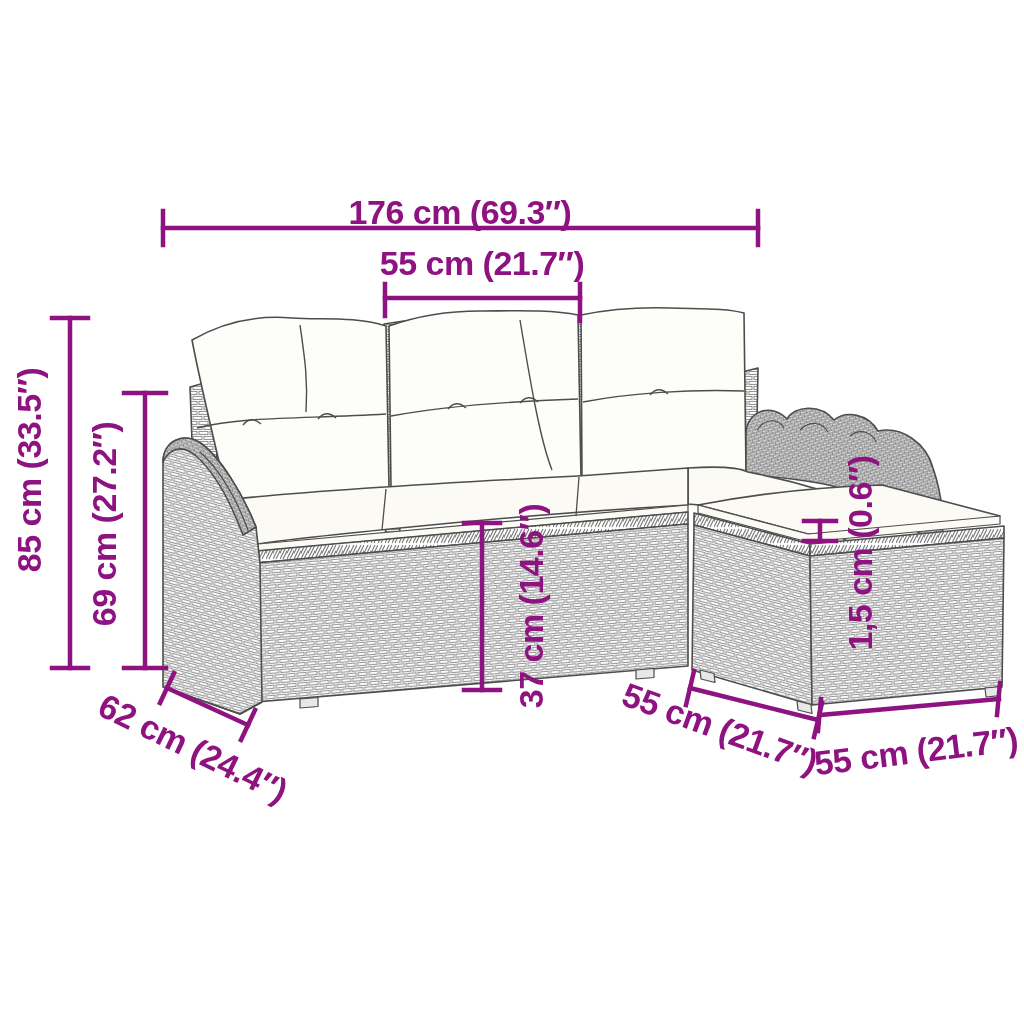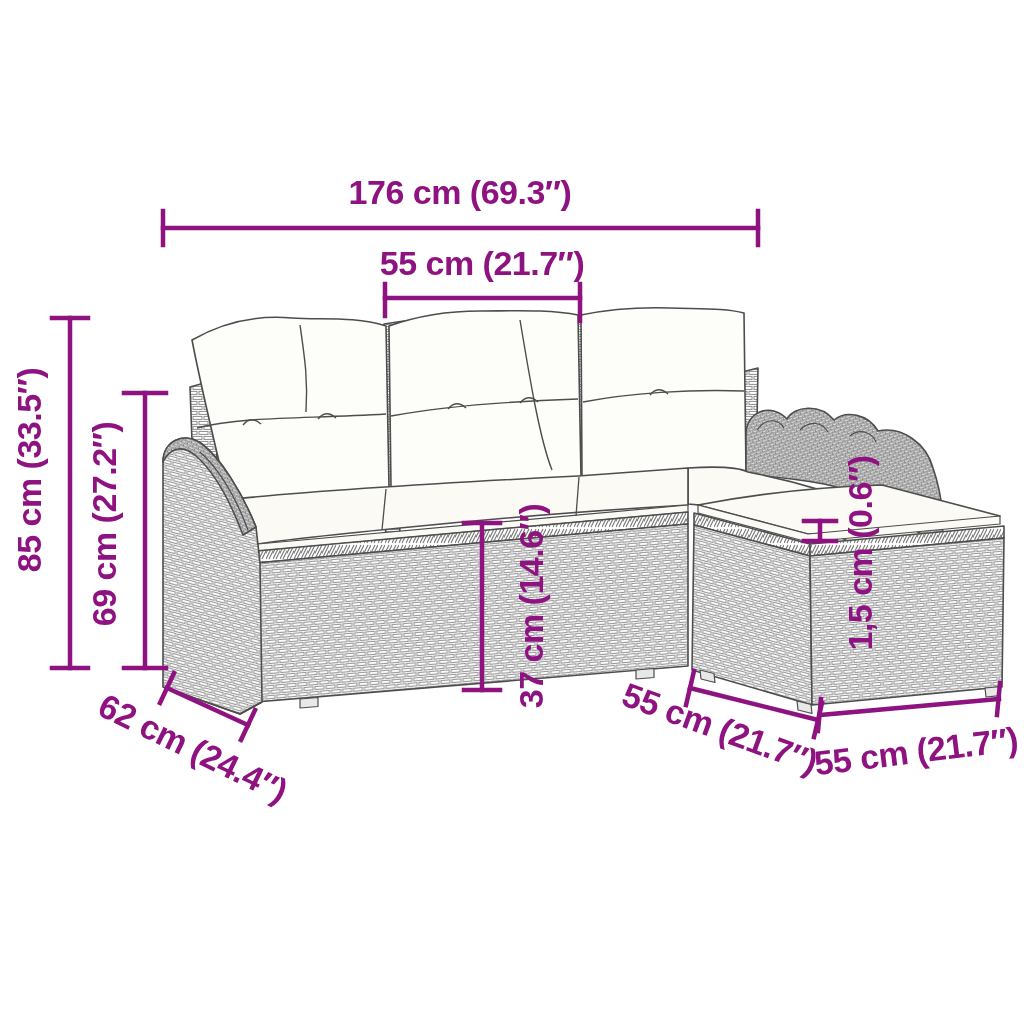--- a/index.html
+++ b/index.html
@@ -175,21 +175,21 @@
       </g>
 
       <g>
         <path d="M820,715 L999,699"></path>
           <path d="M821,699 L818,731"></path>
           <path d="M1000,683 L997,715"></path>
       </g>
     </g>
   </svg>
 
-  <div class="dim-label" style="left:460px; top:192px; --r:0deg">176 cm (69.3″)</div>
+  <div class="dim-label" style="left:460px; top:212px; --r:0deg">176 cm (69.3″)</div>
 
   <div class="dim-label" style="left:482px; top:263px; --r:0deg">55 cm (21.7″)</div>
 
   <div class="dim-label" style="left:29px; top:470px; --r:-90deg">85 cm (33.5″)</div>
 
   <div class="dim-label" style="left:104px; top:524px; --r:-90deg">69 cm (27.2″)</div>
 
   <div class="dim-label" style="left:531px; top:606px; --r:-90deg">37 cm (14.6″)</div>
 
   <div class="dim-label" style="left:860px; top:553px; --r:-90deg">1,5 cm (0.6″)</div>

